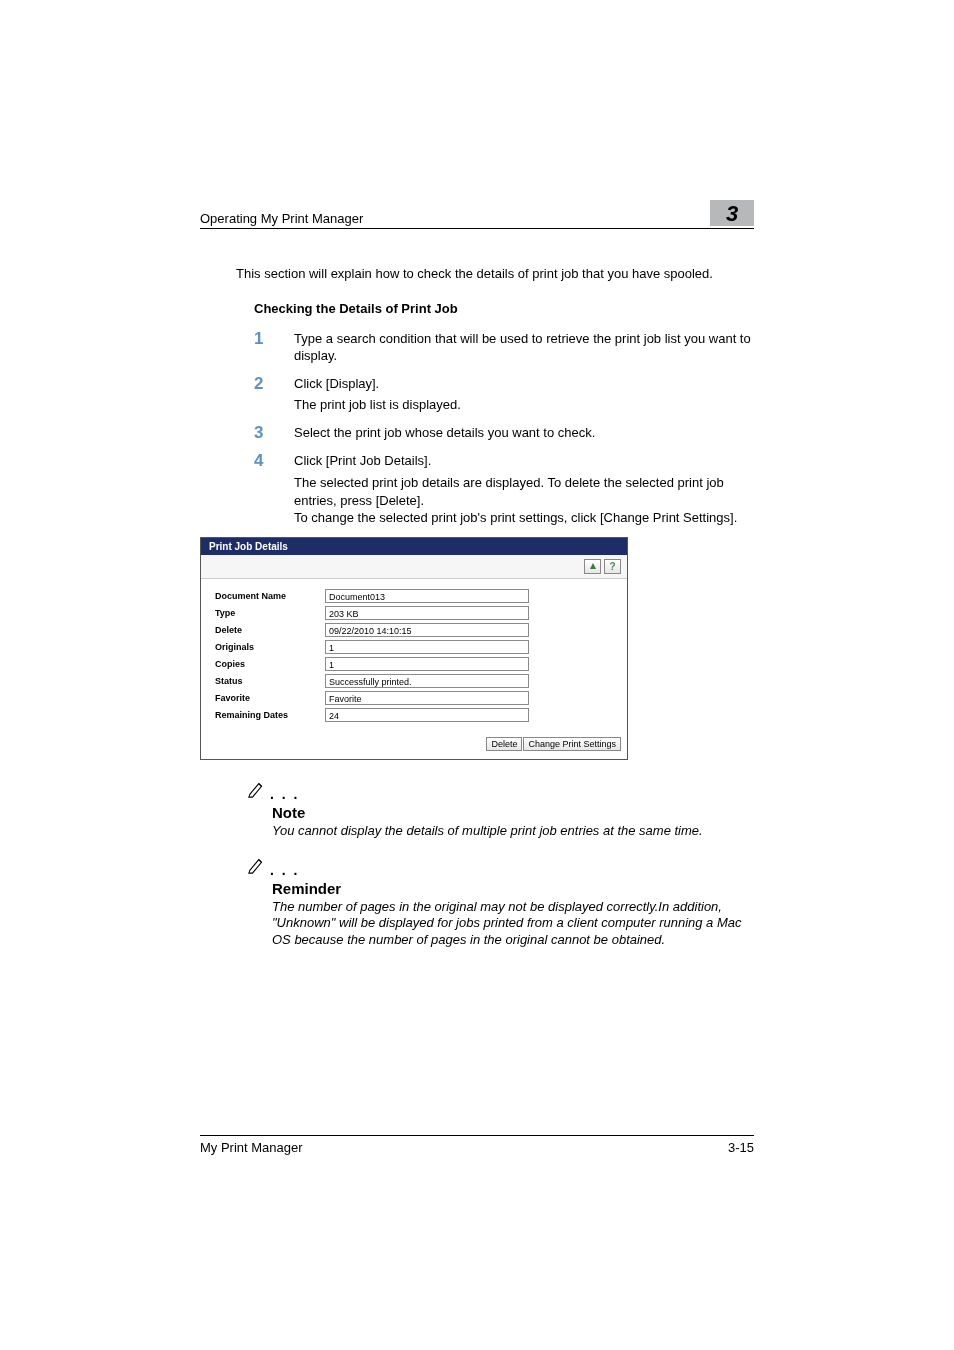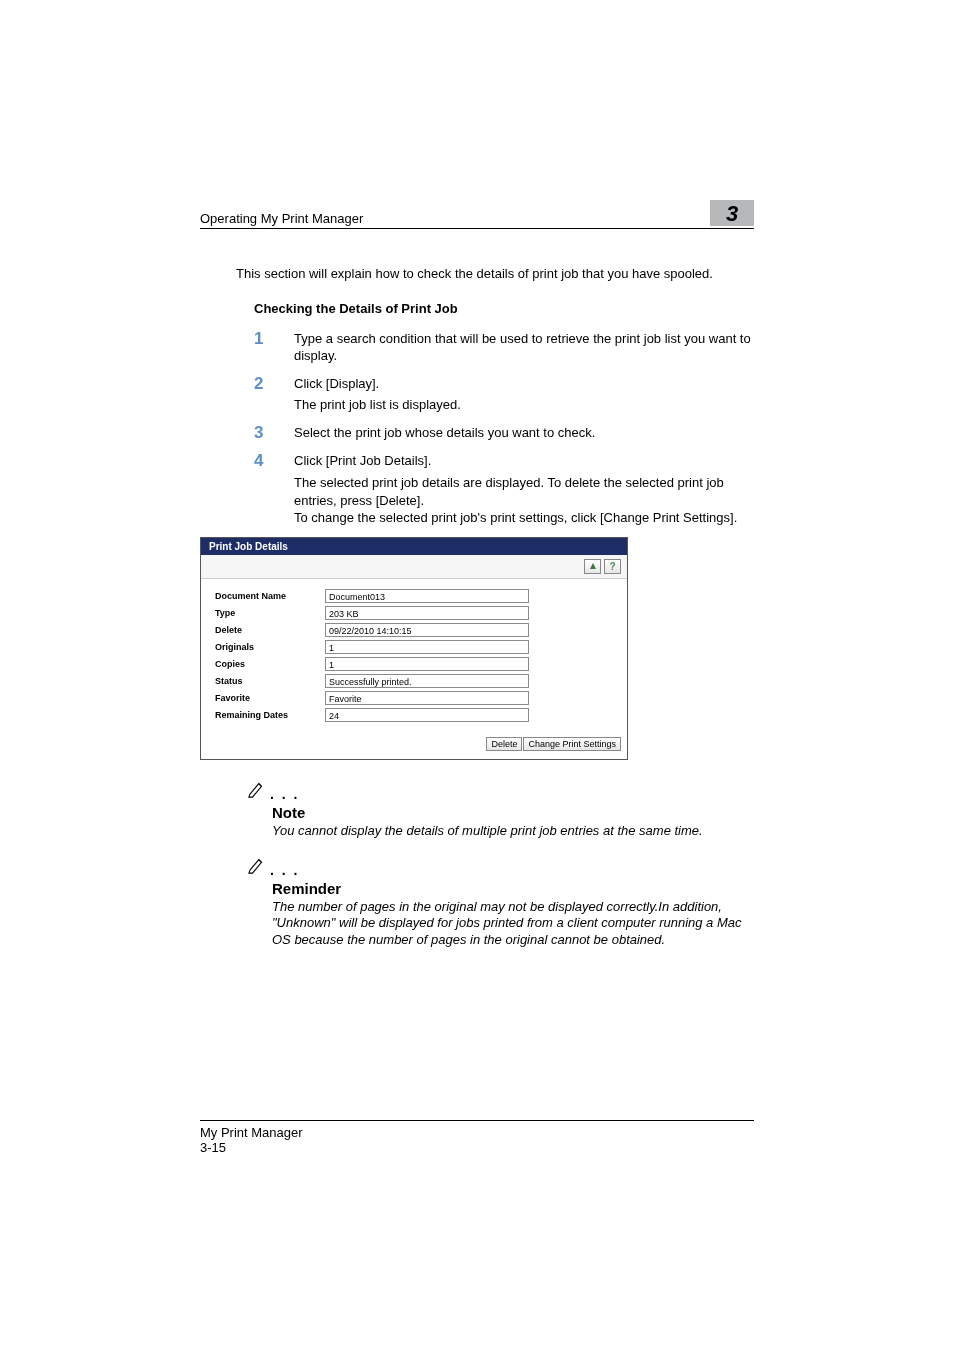--- a/index.html
+++ b/index.html
@@ -185,21 +185,20 @@
     .page-footer {
       position: absolute;
       bottom: 195px;
       left: 200px;
       right: 200px;
       border-top: 1px solid #000;
       padding-top: 4px;
       display: flex;
       justify-content: space-between;
       font-size: 13px;
-      flex-direction: column;
     }
   </style>
 </head>
 <body>
 
 <div class="page">
   <div class="top-bar">
     <div class="running-title">Operating My Print Manager</div>
     <div class="chapter-badge">
       <span>3</span>

